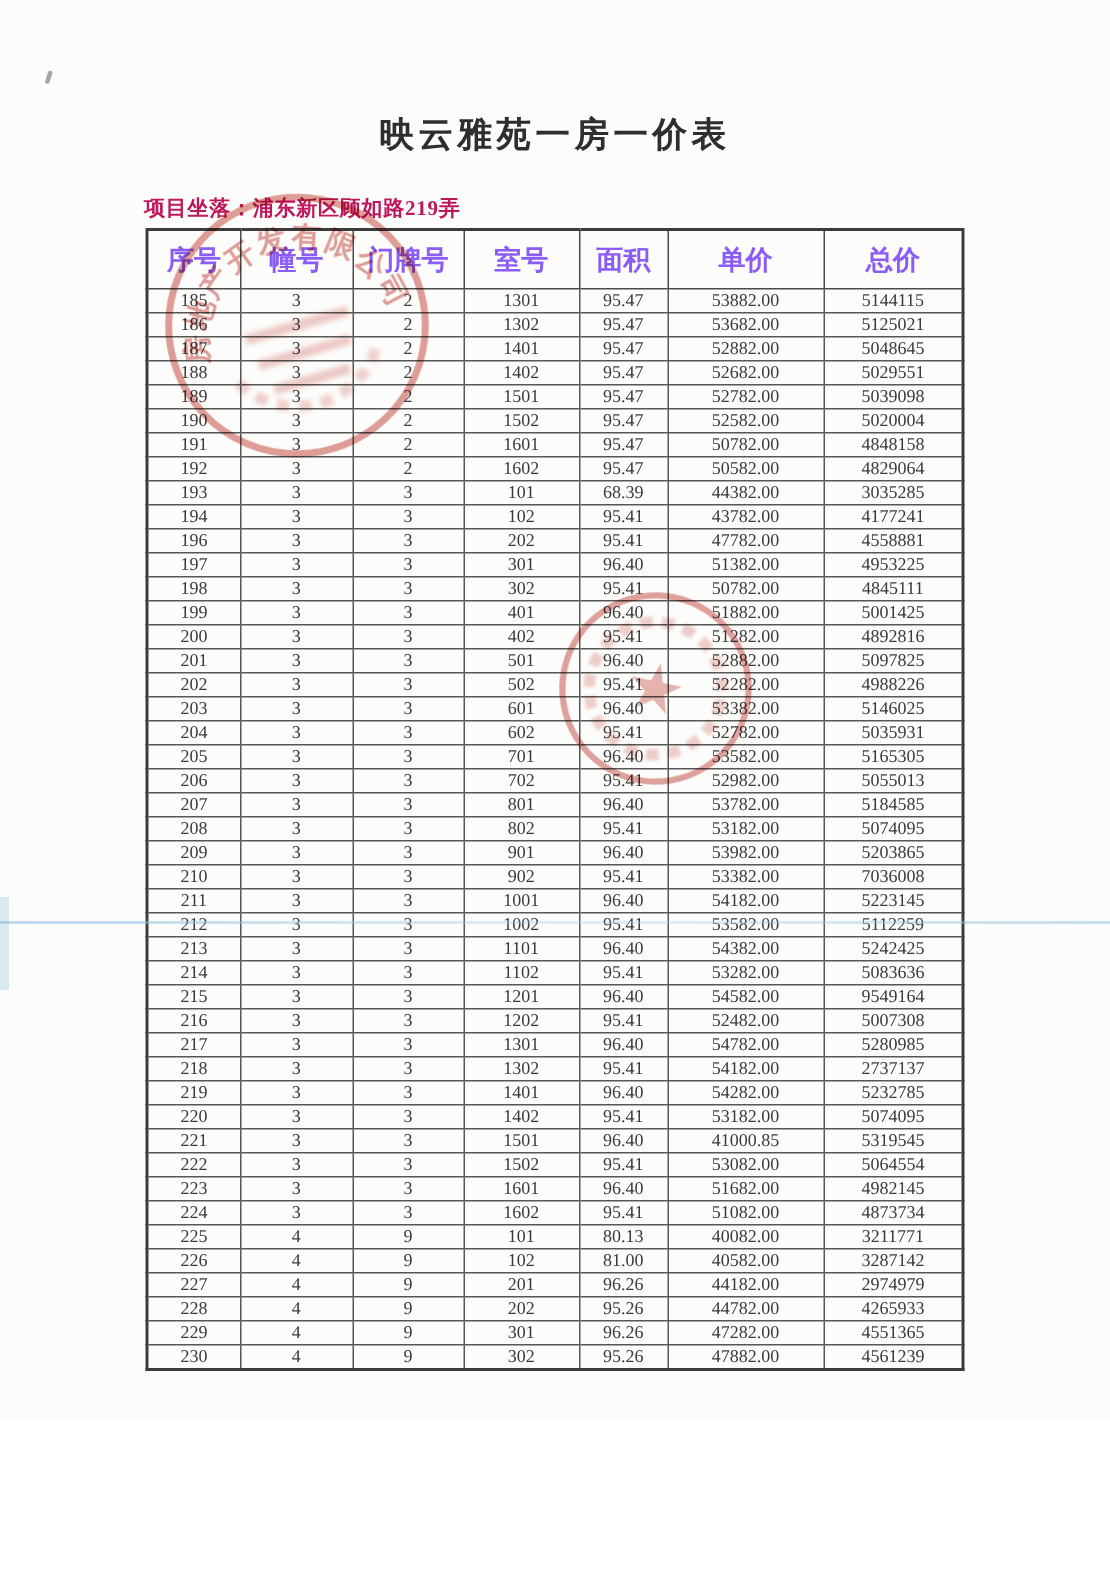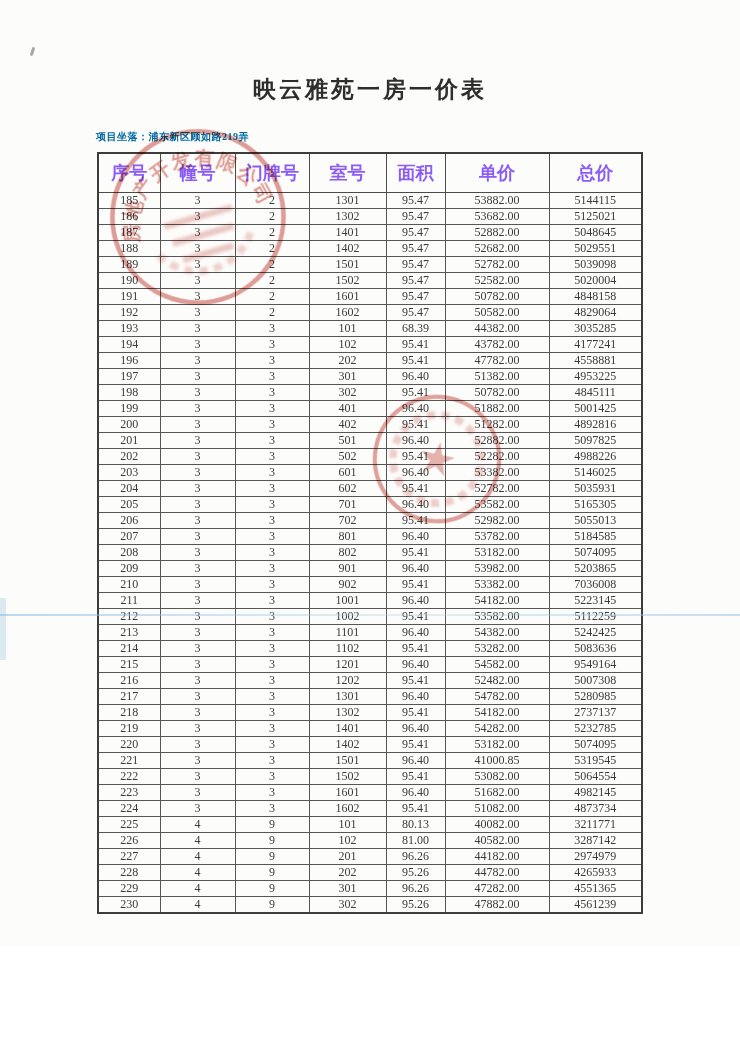--- a/index.html
+++ b/index.html
@@ -17,21 +17,21 @@
     position:absolute;left:31px;top:47px;width:3px;height:9px;
     background:#8a8a8a;border-radius:2px;transform:rotate(18deg);opacity:.75;
   }
   .title{
     position:absolute;left:0;top:74px;width:740px;margin:0;
     text-align:center;font-size:23px;font-weight:bold;color:#2e2e2e;
     letter-spacing:3px;
   }
   .loc{
     position:absolute;left:96px;top:130px;
-    font-size:10px;font-weight:bold;color:#0369a1;letter-spacing:.5px;
+    font-size:14px;font-weight:bold;color:#be185d;letter-spacing:.5px;
   }
   table.price{
     position:absolute;left:97px;top:152px;width:544px;
     border-collapse:collapse;table-layout:fixed;
     background:transparent;
   }
   table.price col.c1{width:62px}
   table.price col.c2{width:75px}
   table.price col.c3{width:74px}
   table.price col.c4{width:77px}

